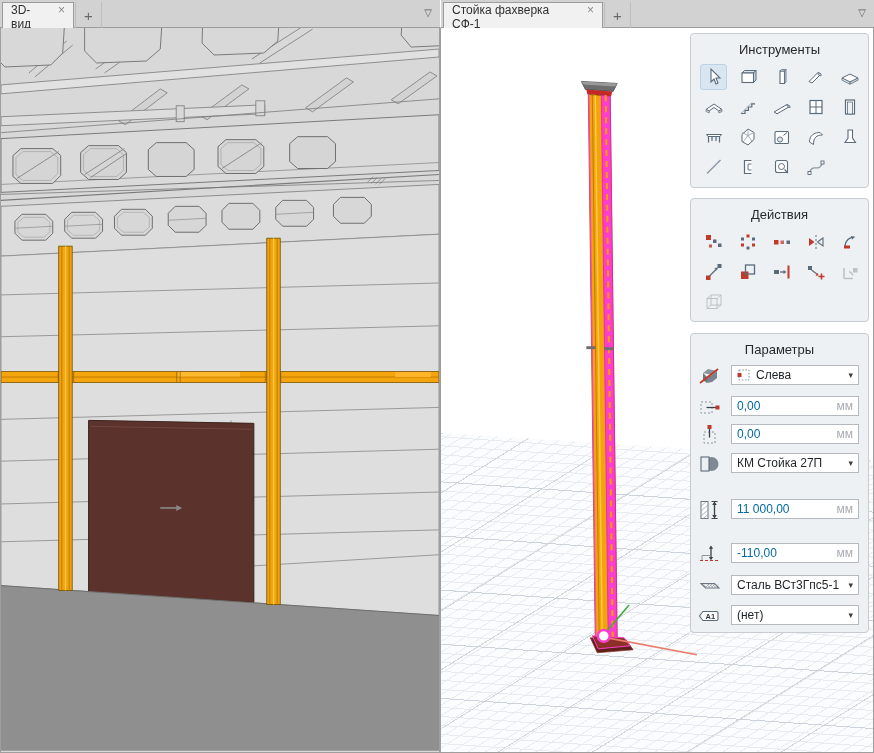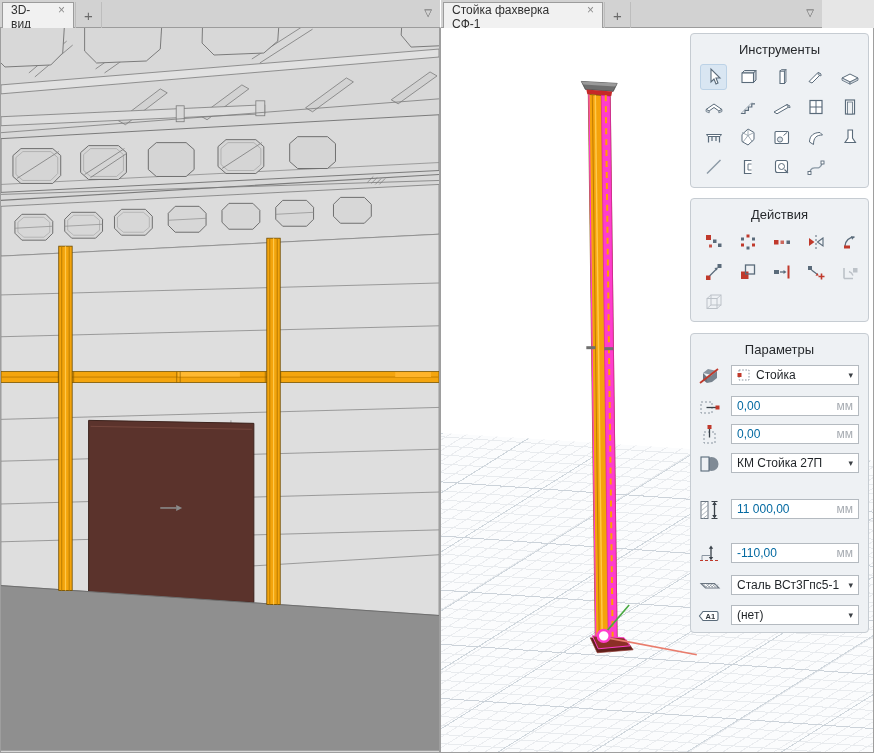--- a/index.html
+++ b/index.html
@@ -4,21 +4,21 @@
 <style>
   html,body{margin:0;padding:0;}
   body{width:874px;height:753px;overflow:hidden;background:#E6E6E6;
        font-family:"Liberation Sans", sans-serif;-webkit-font-smoothing:antialiased;}
   .app{position:relative;width:874px;height:753px;}
 
   
   .tabbar{position:absolute;top:0;height:28px;background:#D2D2D2;
           border-bottom:1px solid #9C9C9C;box-sizing:border-box;}
   .tabbar.left{left:0;width:440px;}
-  .tabbar.right{left:440px;width:382px;border-left:1px solid #FFFFFF;}
+  .tabbar.right{left:440px;width:434px;border-left:1px solid #FFFFFF;}
   .tab{position:absolute;top:2px;height:26px;background:#F1F1F1;
        border:1px solid #9C9C9C;border-bottom:none;box-sizing:border-box;
        display:flex;padding:0 8px;gap:8px;font-size:12px;color:#303030;}
   .tab .close{color:#8C8C8C;font-size:12px;cursor:pointer;}
   .newtab{position:absolute;top:2px;height:26px;width:27px;display:flex;align-items:center;
           justify-content:center;font-size:15px;color:#6A6A6A;
           border-right:1px solid #BDBDBD;box-sizing:border-box;cursor:pointer;}
   .tabmenu{position:absolute;top:7px;right:8px;font-size:10px;color:#5A5A5A;cursor:pointer;}
 
   
@@ -469,21 +469,21 @@
             <polygon points="9,13 14,11 19,7 19,14 14,18 9,19" fill="#78838E"></polygon>
             <line x1="2" y1="19" x2="20" y2="5" stroke="#C0392B" stroke-width="1.8"></line>
           </svg></span>
       <div class="pfield">
         <span class="ddicon">
             <svg width="14" height="14" viewBox="0 0 14 14">
               <rect x="2" y="2" width="10" height="10" fill="none" stroke="#8A95A0" stroke-width="1" stroke-dasharray="1.6 1.6"></rect>
               <rect x="0.5" y="5" width="4" height="4" fill="#C0392B"></rect>
             </svg>
           </span>
-        <span class="ddval">Стойка</span>
+        <span class="ddval">Слева</span>
         <span class="caret">▾</span>
       </div>
     </div>
 
     <div class="prow" style="top:62px;">
       <span class="pic"><svg width="24" height="24" viewBox="0 0 24 24">
             <rect x="3" y="7" width="11" height="11" fill="none" stroke="#8A95A0" stroke-width="1" stroke-dasharray="2 2"></rect>
             <line x1="8.5" y1="12.5" x2="18" y2="12.5" stroke="#3A424A" stroke-width="1.3"></line>
             <rect x="17.5" y="10.5" width="4" height="4" fill="#C0392B"></rect>
           </svg></span>

